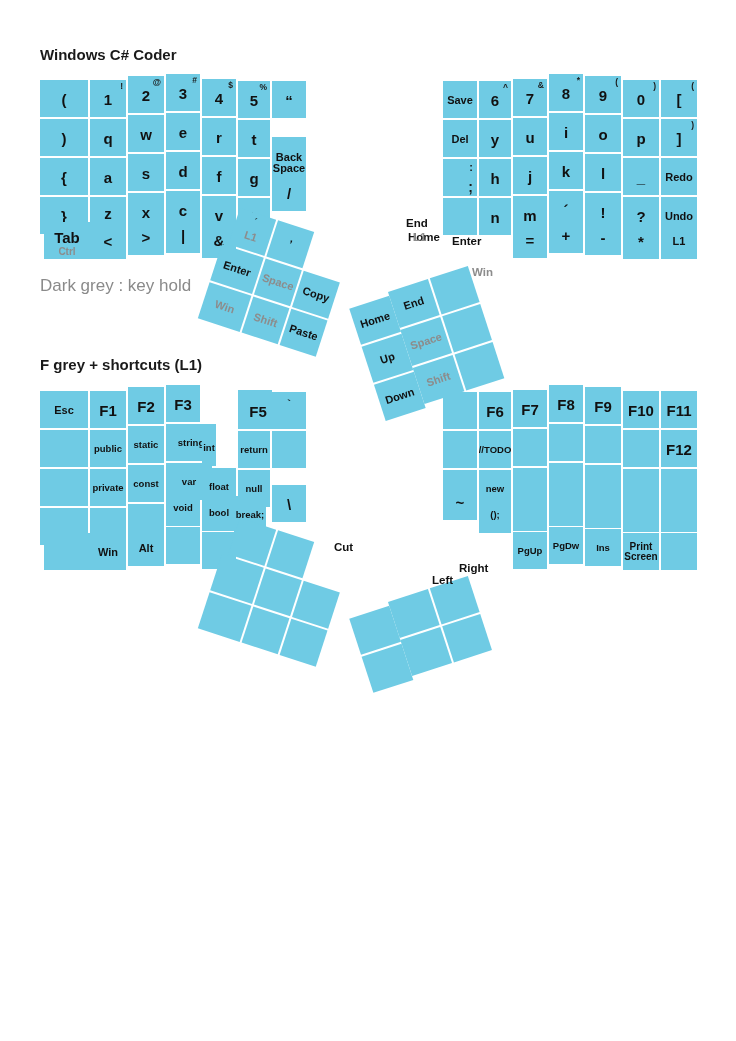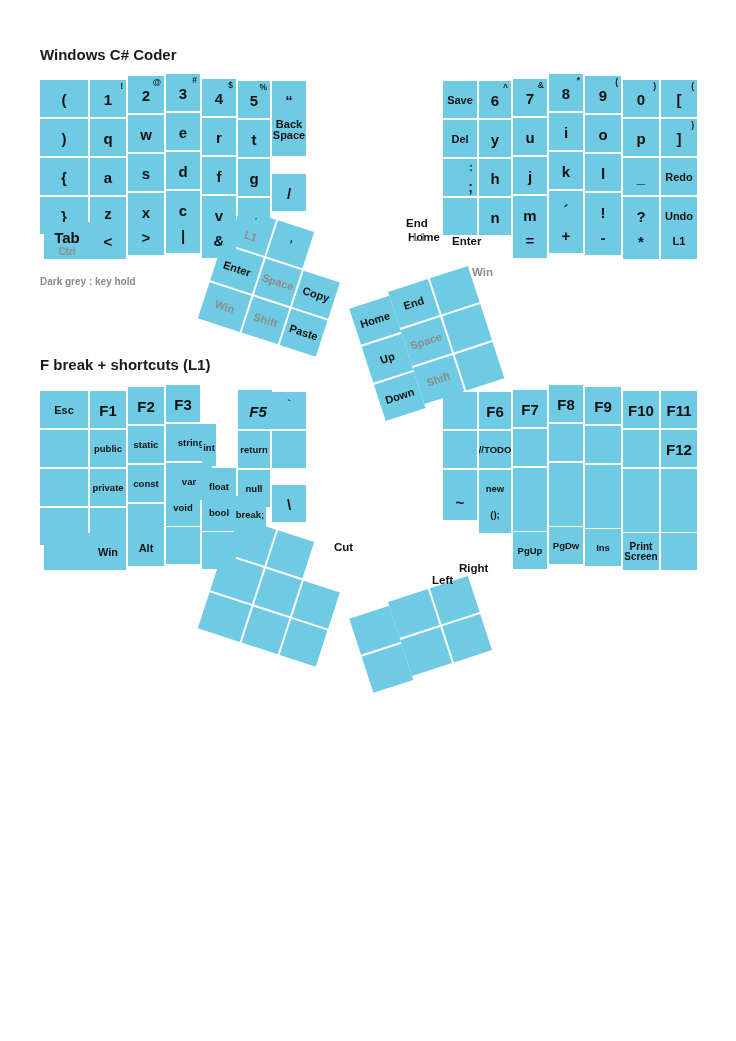--- a/index.html
+++ b/index.html
@@ -12,22 +12,22 @@
   }
   .layer-title{
     position:absolute;
     font-size:15px;
     font-weight:bold;
     color:#1a1a1a;
     white-space:nowrap;
   }
   .note{
     position:absolute;
-    font-size:10px;
-    font-weight:bold;
+    font-size:17px;
+    font-weight:normal;
     color:#8a8a8a;
     white-space:nowrap;
   }
   .kb{position:absolute;}
   .key{
     position:absolute;
     background:#6fcbe4;
     box-sizing:border-box;
     overflow:hidden;
   }
@@ -116,21 +116,21 @@
     </div>
   <div class="key" style="left:166px;top:113px;width:34px;height:37px;">
       <span class="lbl c">e</span>
     </div>
   <div class="key" style="left:202px;top:118px;width:34px;height:37px;">
       <span class="lbl c">r</span>
     </div>
   <div class="key" style="left:238px;top:120px;width:32px;height:37px;">
       <span class="lbl c">t</span>
     </div>
-  <div class="key" style="left:272px;top:104px;width:34px;height:52px;">
+  <div class="key" style="left:272px;top:137px;width:34px;height:52px;">
       <span class="lbl two" style="top:50%;transform:translate(-50%,-50%);font-size:11px;">Back<br>Space</span>
     </div>
 
   <div class="key" style="left:40px;top:158px;width:48px;height:37px;">
       <span class="lbl c">{</span>
     </div>
   <div class="key" style="left:90px;top:158px;width:36px;height:37px;">
       <span class="lbl c">a</span>
     </div>
   <div class="key" style="left:128px;top:154px;width:36px;height:37px;">
@@ -353,40 +353,40 @@
 
   <div style="position:absolute;left:408px;top:231px;" class="thumb-lbl">Home</div>
   <div style="position:absolute;left:406px;top:217px;" class="thumb-lbl">End</div>
   <div style="position:absolute;left:413px;top:231px;" class="thumb-lbl grey">L1</div>
   <div style="position:absolute;left:452px;top:235px;" class="thumb-lbl">Enter</div>
   <div style="position:absolute;left:472px;top:266px;" class="thumb-lbl grey">Win</div>
 </div>
 
 <div class="note" style="left:40px;top:276px;">Dark grey : key hold</div>
 
-<div class="layer-title" style="left:40px;top:356px;">F break + shortcuts (L1)</div>
+<div class="layer-title" style="left:40px;top:356px;">F grey + shortcuts (L1)</div>
 
 <div class="kb">
 
   <div class="key" style="left:40px;top:391px;width:48px;height:37px;">
       <span class="lbl c sm">Esc</span>
     </div>
   <div class="key" style="left:90px;top:391px;width:36px;height:37px;">
       <span class="lbl c">F1</span>
     </div>
   <div class="key" style="left:128px;top:387px;width:36px;height:37px;">
       <span class="lbl c">F2</span>
     </div>
   <div class="key" style="left:166px;top:385px;width:34px;height:37px;">
       <span class="lbl c">F3</span>
     </div>
   <div class="key" style="left:202px;top:390px;width:34px;height:37px;margin-left:36px;">
       <span class="lbl c">F4</span>
     </div>
-  <div class="key" style="left:238px;top:392px;width:40px;height:37px;font-style:italic;">
+  <div class="key" style="left:238px;top:392px;width:40px;height:37px;">
       <span class="lbl c">F5</span>
     </div>
   <div class="key" style="left:272px;top:392px;width:34px;height:37px;">
       <span class="lbl c sm" style="top:30%;">`</span>
     </div>
 
   <div class="key" style="left:40px;top:430px;width:48px;height:37px;"></div>
   <div class="key" style="left:90px;top:430px;width:36px;height:37px;">
       <span class="lbl c xs">public</span>
     </div>

